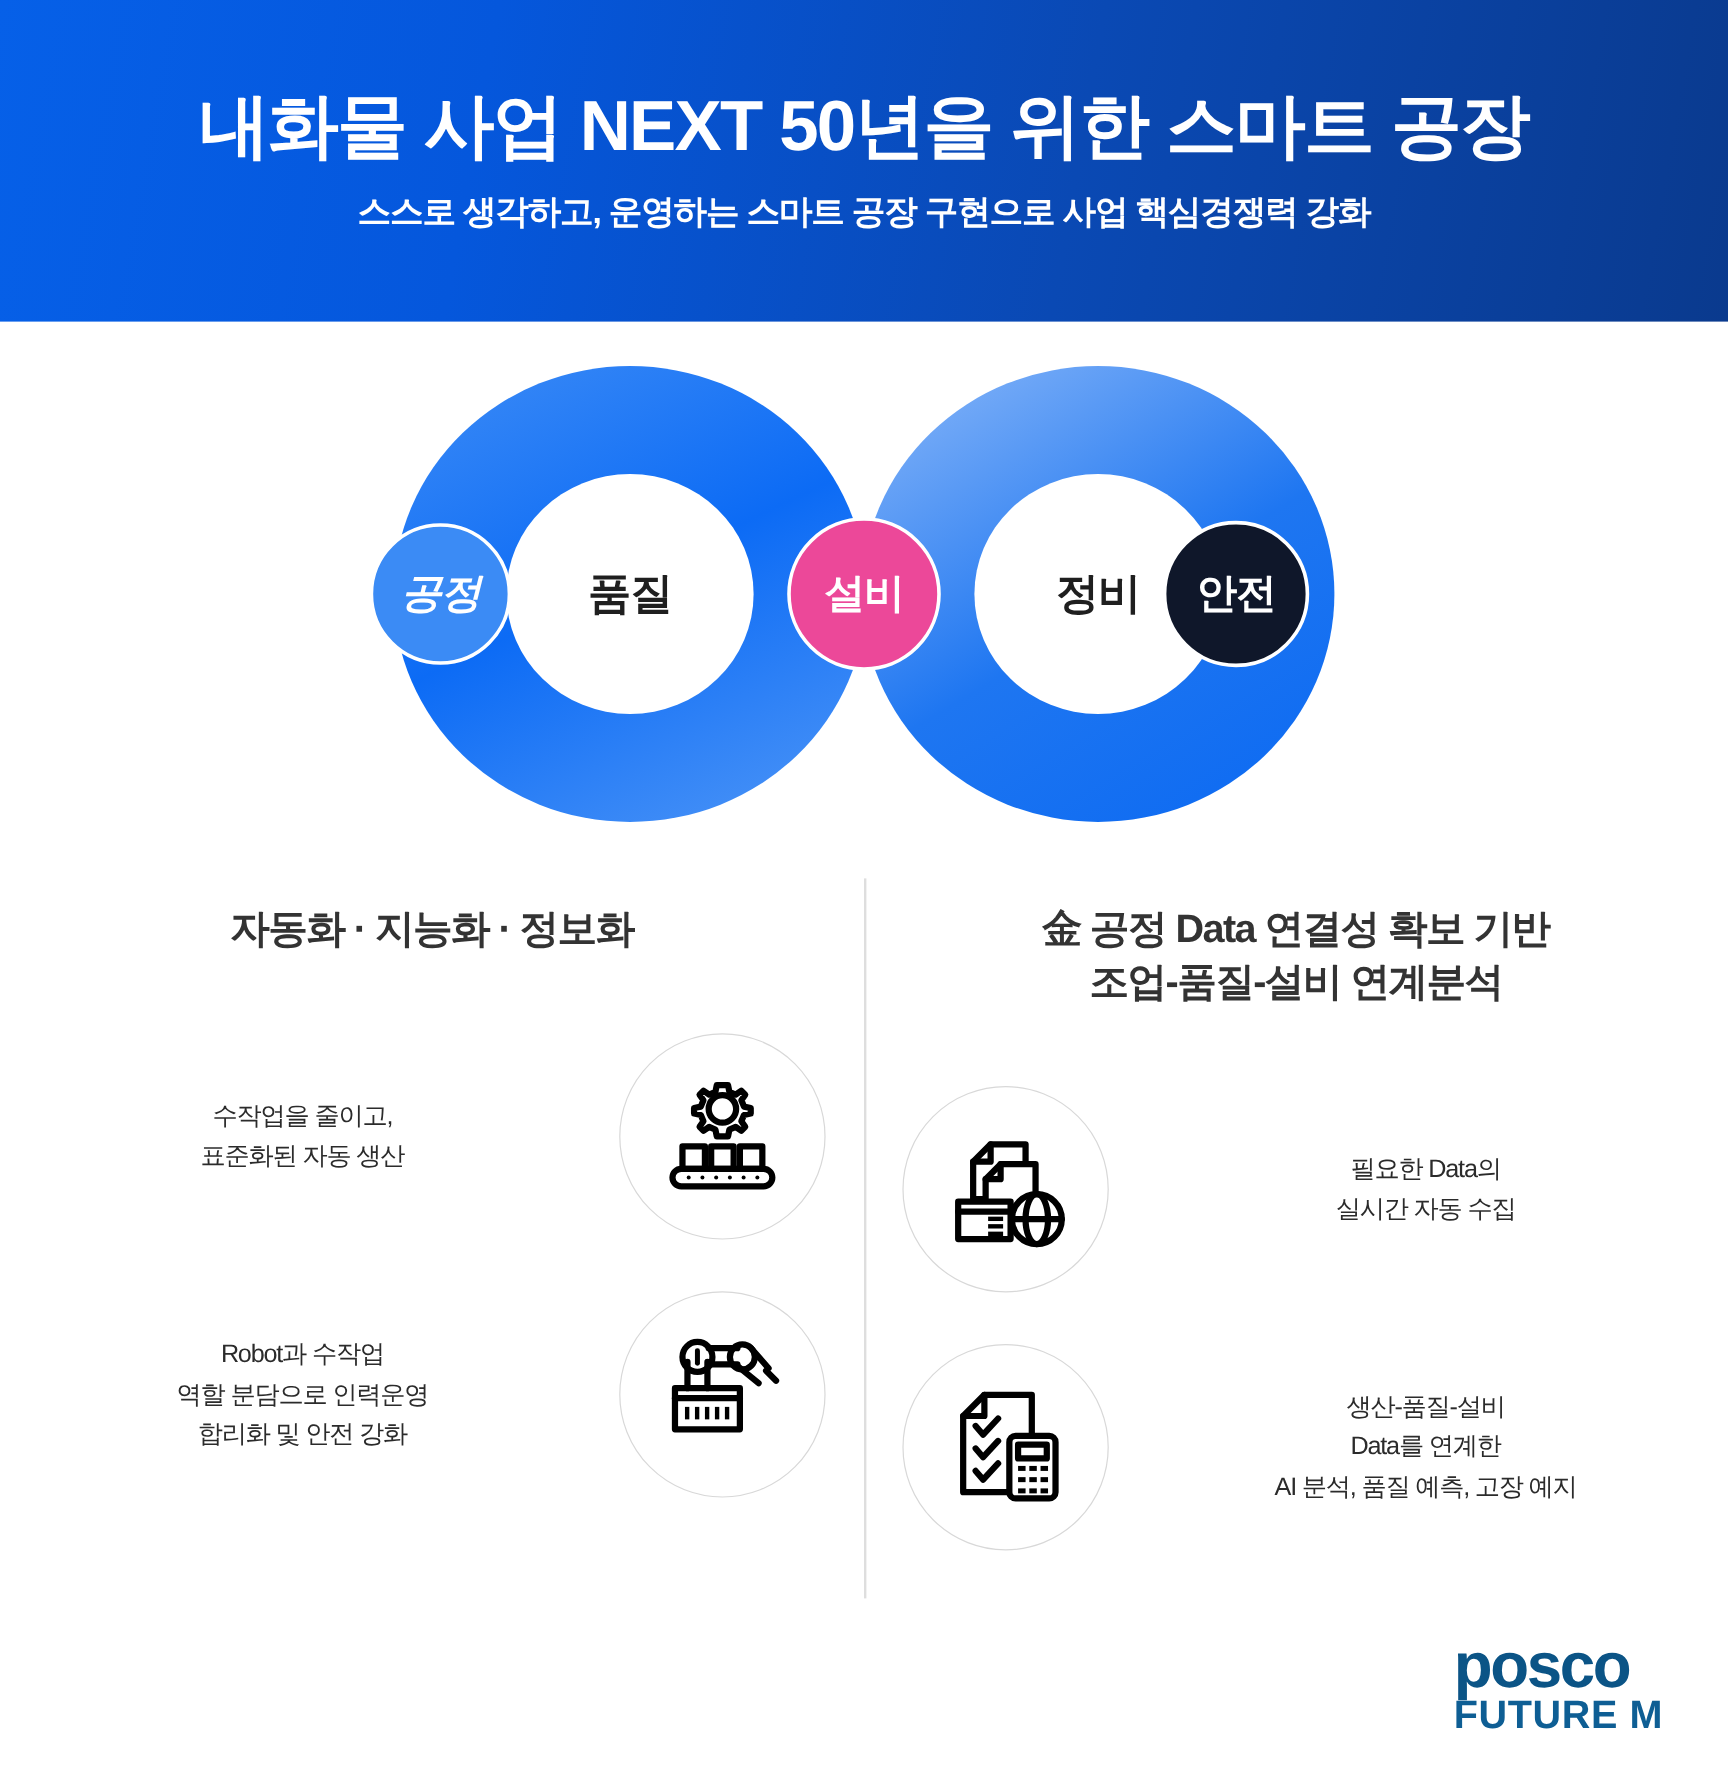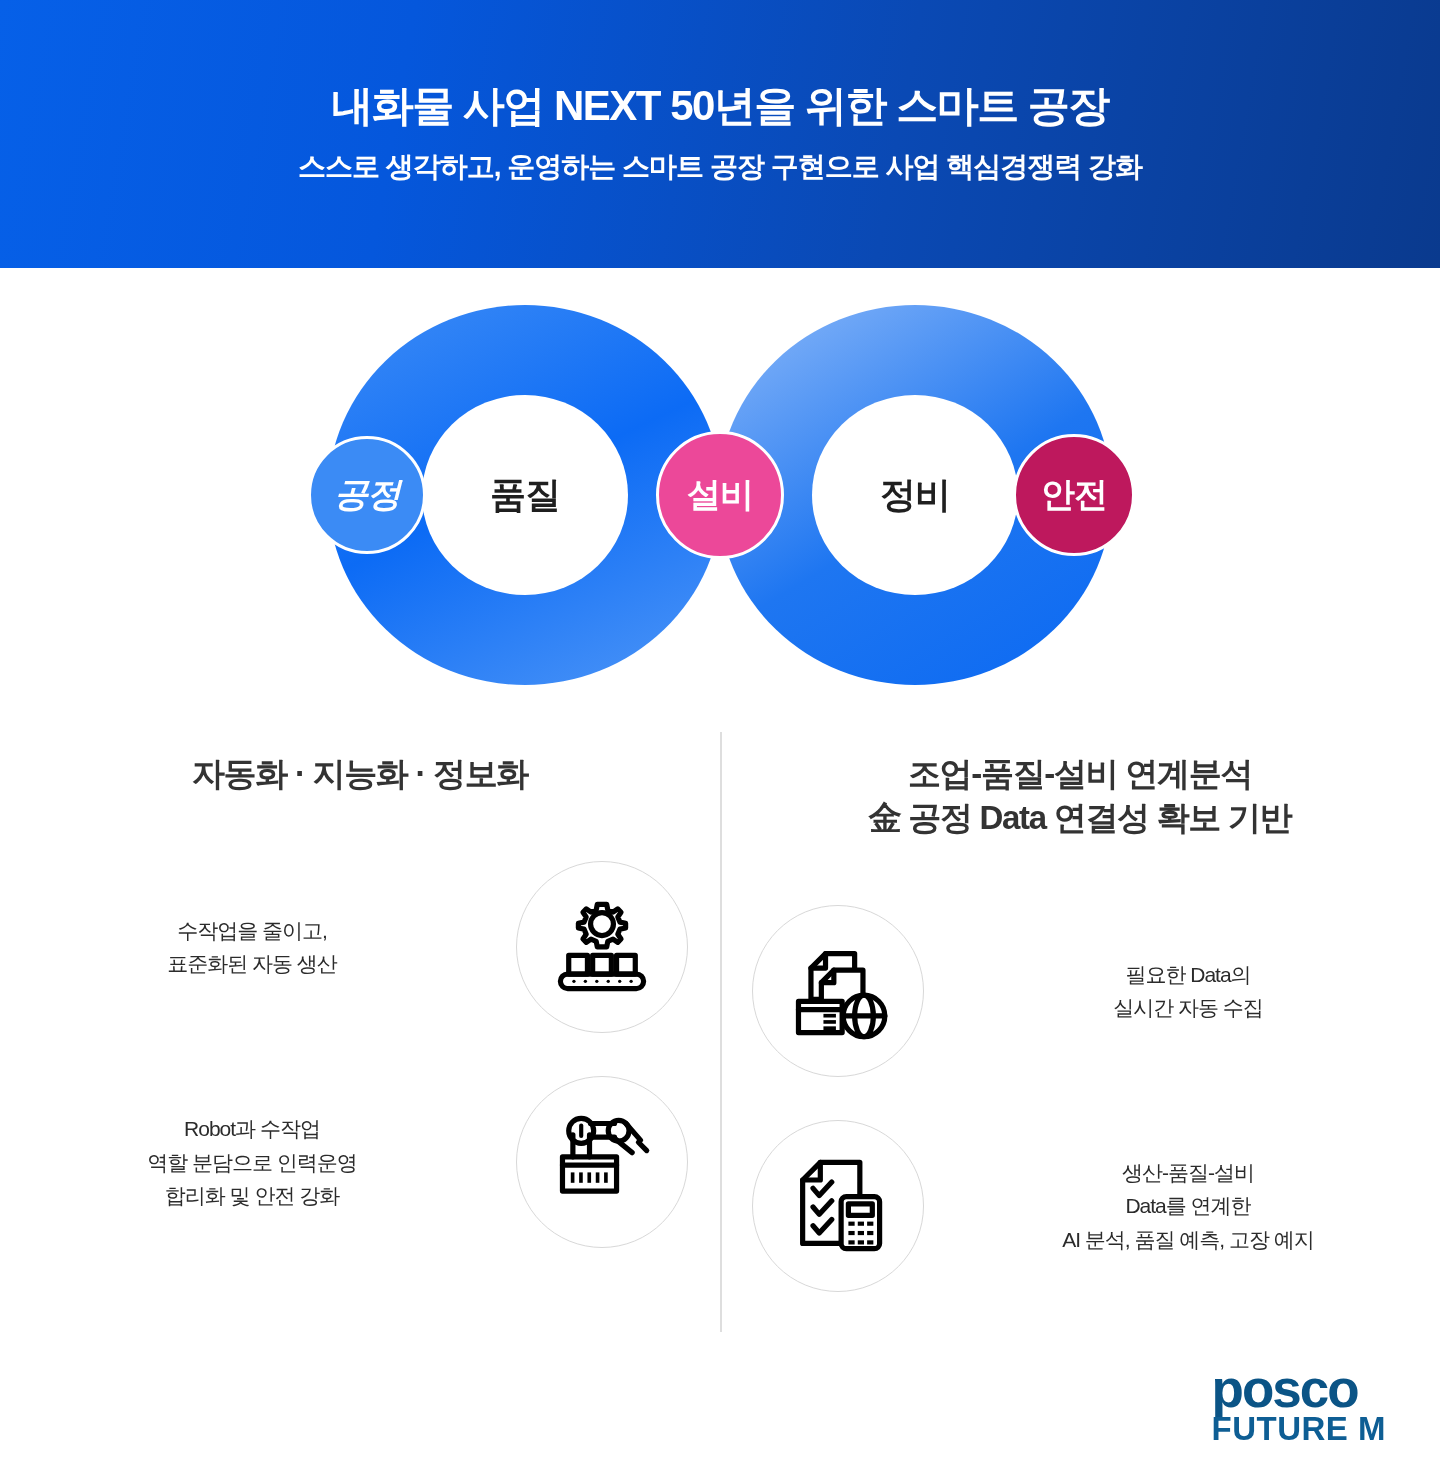--- a/index.html
+++ b/index.html
@@ -26,21 +26,21 @@
     width: 1440px;
     height: 268px;
     background: linear-gradient(100deg, #0660E8 0%, #0557DC 28%, #0A49B4 62%, #0A3A8E 100%);
     display: flex;
     flex-direction: column;
     align-items: center;
     justify-content: center;
   }
 
   .header-title {
-    font-size: 42px;
+    font-size: 59px;
     font-weight: bold;
     color: #ffffff;
     letter-spacing: -1.5px;
     line-height: 1.15;
     text-align: center;
     white-space: nowrap;
   }
 
   .header-subtitle {
     margin-top: 18px;
@@ -212,21 +212,21 @@
       </defs>
       <rect x="0" y="0" width="830" height="400" fill="url(#gradLeft)" mask="url(#leftRingMask)"></rect>
       <rect x="0" y="0" width="830" height="400" fill="url(#gradRight)" mask="url(#rightRingMask)"></rect>
     </svg>
 
     <div class="ring-label dark" style="left:215px; top:190px;">품질</div>
     <div class="ring-label dark" style="left:605px; top:190px;">정비</div>
 
     <div class="node-circle" style="left:57px; top:190px; width:118px; height:118px; background:#3B8BF5;font-style:italic;">공정</div>
     <div class="node-circle" style="left:410px; top:190px; width:128px; height:128px; background:#ec4899;">설비</div>
-    <div class="node-circle" style="left:764px; top:190px; width:122px; height:122px; background:#be185d;">안전</div>
+    <div class="node-circle" style="left:720px; top:190px; width:122px; height:122px; background:#0f172a;">안전</div>
   </div>
 
   <div class="divider"></div>
 
   <div class="col col-left">
     <div class="col-heading">자동화 · 지능화 · 정보화</div>
 
     <div class="rows">
 
       <div class="row reverse">
@@ -291,22 +291,22 @@
           <div>역할 분담으로 인력운영</div>
           <div>합리화 및 안전 강화</div>
         </div>
       </div>
 
     </div>
   </div>
 
   <div class="col col-right">
     <div class="col-heading">
+      <div>金 공정 Data 연결성 확보 기반</div>
       <div>조업-품질-설비 연계분석</div>
-      <div>金 공정 Data 연결성 확보 기반</div>
     </div>
 
     <div class="rows">
 
       <div class="row">
         <div class="icon-bubble">
           <svg viewBox="0 0 100 100" fill="none" stroke="#000000" stroke-width="5" stroke-linecap="round" stroke-linejoin="round">
 
             <path d="M24 28 L38 14 L66 14 L66 58 L24 58 Z"></path>
             <path d="M38 14 L38 28 L24 28"></path>

